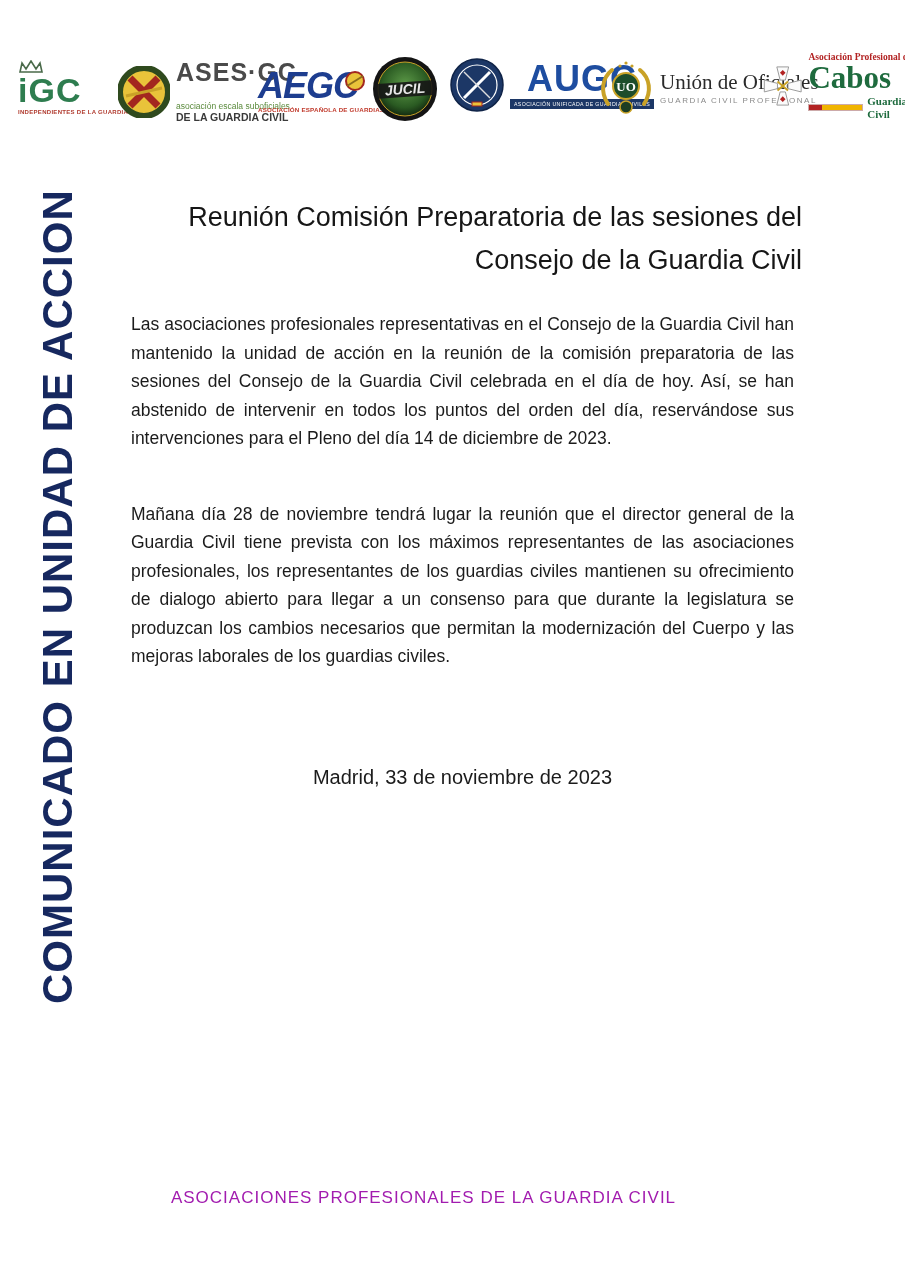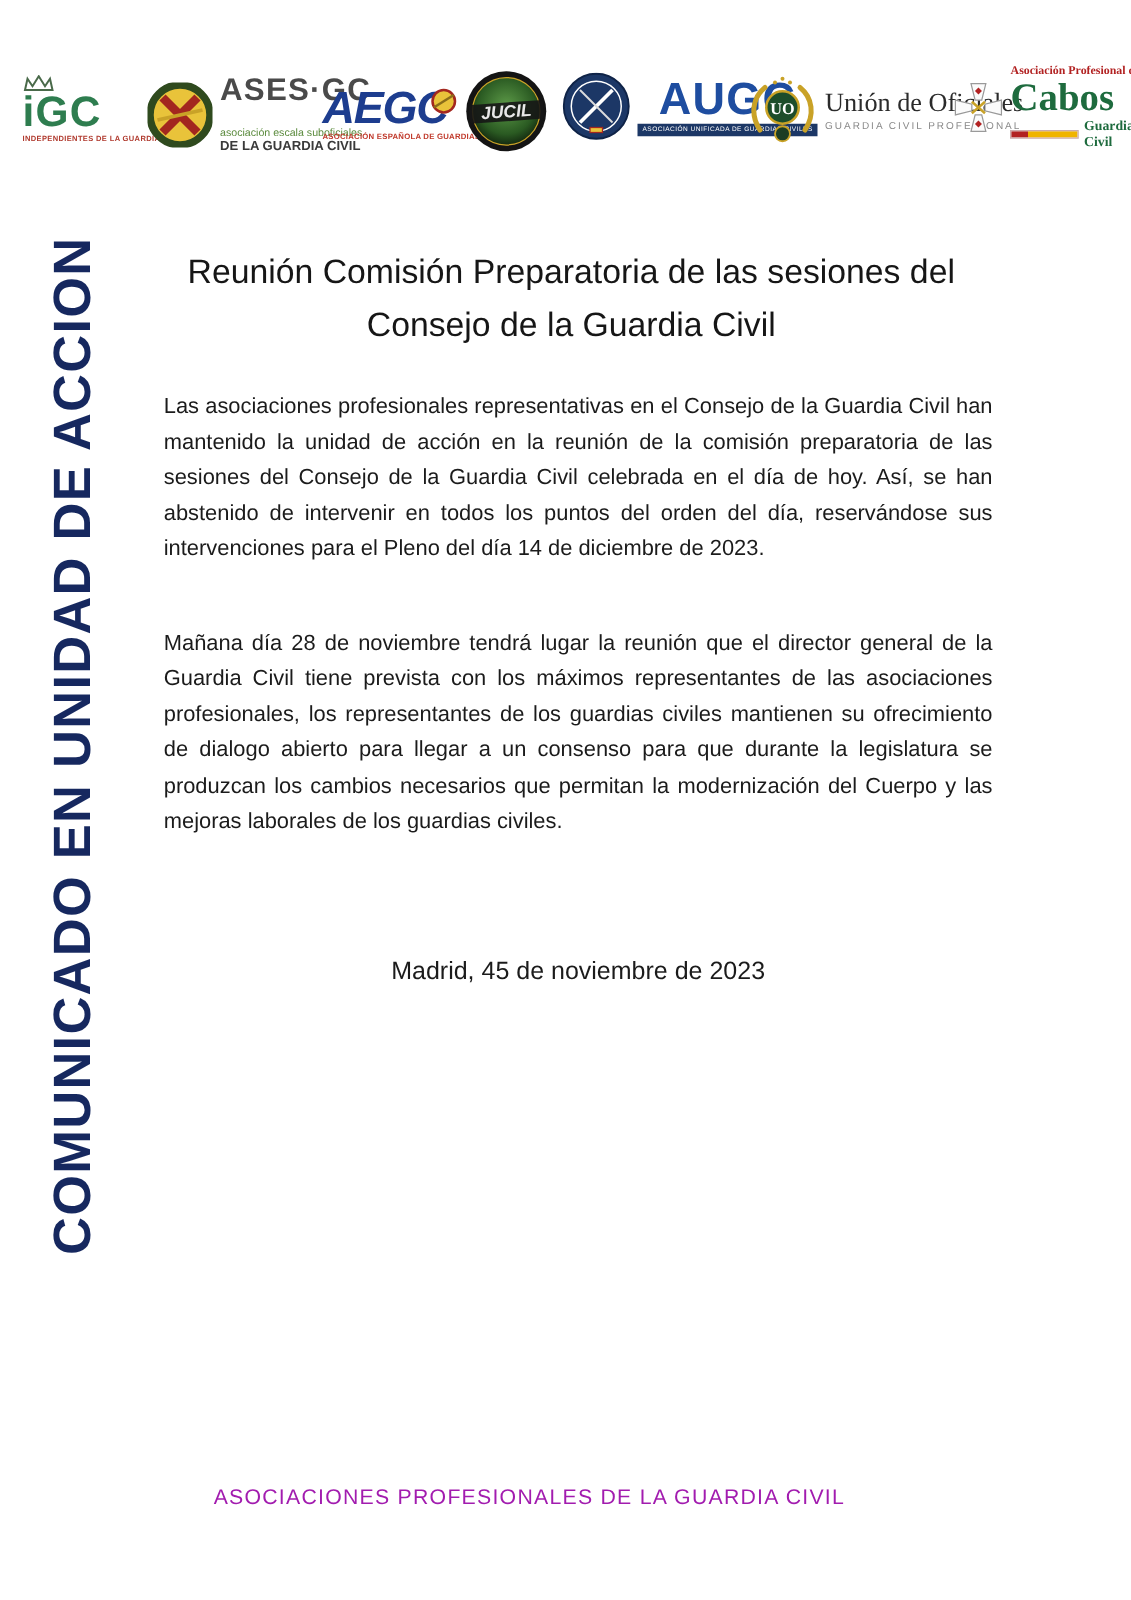--- a/index.html
+++ b/index.html
@@ -49,21 +49,21 @@
   
   .vertical-banner{position:absolute;top:256px;left:34px;height:748px;width:56px;}
   .vertical-banner span{
     display:block;height:100%;writing-mode:vertical-rl;transform:rotate(180deg);
     font-weight:bold;font-size:42px;color:#16285f;letter-spacing:1px;
     white-space:nowrap;text-align:center;
   }
 
   
   .doc-title{
-    position:absolute;top:196px;left:112px;width:690px;text-align:center;
+    position:absolute;top:196px;left:112px;width:690px;text-align:right;
     font-size:27px;color:#161616;line-height:1.6;
   }
   .doc-body{position:absolute;top:310px;left:131px;width:663px;}
   .doc-body p{
     margin:0 0 47px 0;font-size:17.5px;color:#1b1b1b;line-height:1.63;
     text-align:justify;
   }
   .dateline{
     position:absolute;top:766px;left:131px;width:663px;text-align:center;
     font-size:20px;color:#1b1b1b;
@@ -185,19 +185,19 @@
     <span>COMUNICADO EN UNIDAD DE ACCION</span>
   </div>
 
   <h1 class="doc-title" style="font-weight:normal;margin:0;">Reunión Comisión Preparatoria de las sesiones del Consejo de la Guardia Civil</h1>
 
   <div class="doc-body">
     <p>Las asociaciones profesionales representativas en el Consejo de la Guardia Civil han mantenido la unidad de acción en la reunión de la comisión preparatoria de las sesiones del Consejo de la Guardia Civil celebrada en el día de hoy. Así, se han abstenido de intervenir en todos los puntos del orden del día, reservándose sus intervenciones para el Pleno del día 14 de diciembre de 2023.</p>
     <p>Mañana día 28 de noviembre tendrá lugar la reunión que el director general de la Guardia Civil tiene prevista con los máximos representantes de las asociaciones profesionales, los representantes de los guardias civiles mantienen su ofrecimiento de dialogo abierto para llegar a un consenso para que durante la legislatura se produzcan los cambios necesarios que permitan la modernización del Cuerpo y las mejoras laborales de los guardias civiles.</p>
   </div>
 
-  <div class="dateline">Madrid, 45 de noviembre de 2023</div>
+  <div class="dateline">Madrid, 33 de noviembre de 2023</div>
 
   <div class="doc-footer">
     <div>ASOCIACIONES PROFESIONALES DE LA GUARDIA CIVIL</div>
   </div>
 
 </div>
 
 </body></html>

